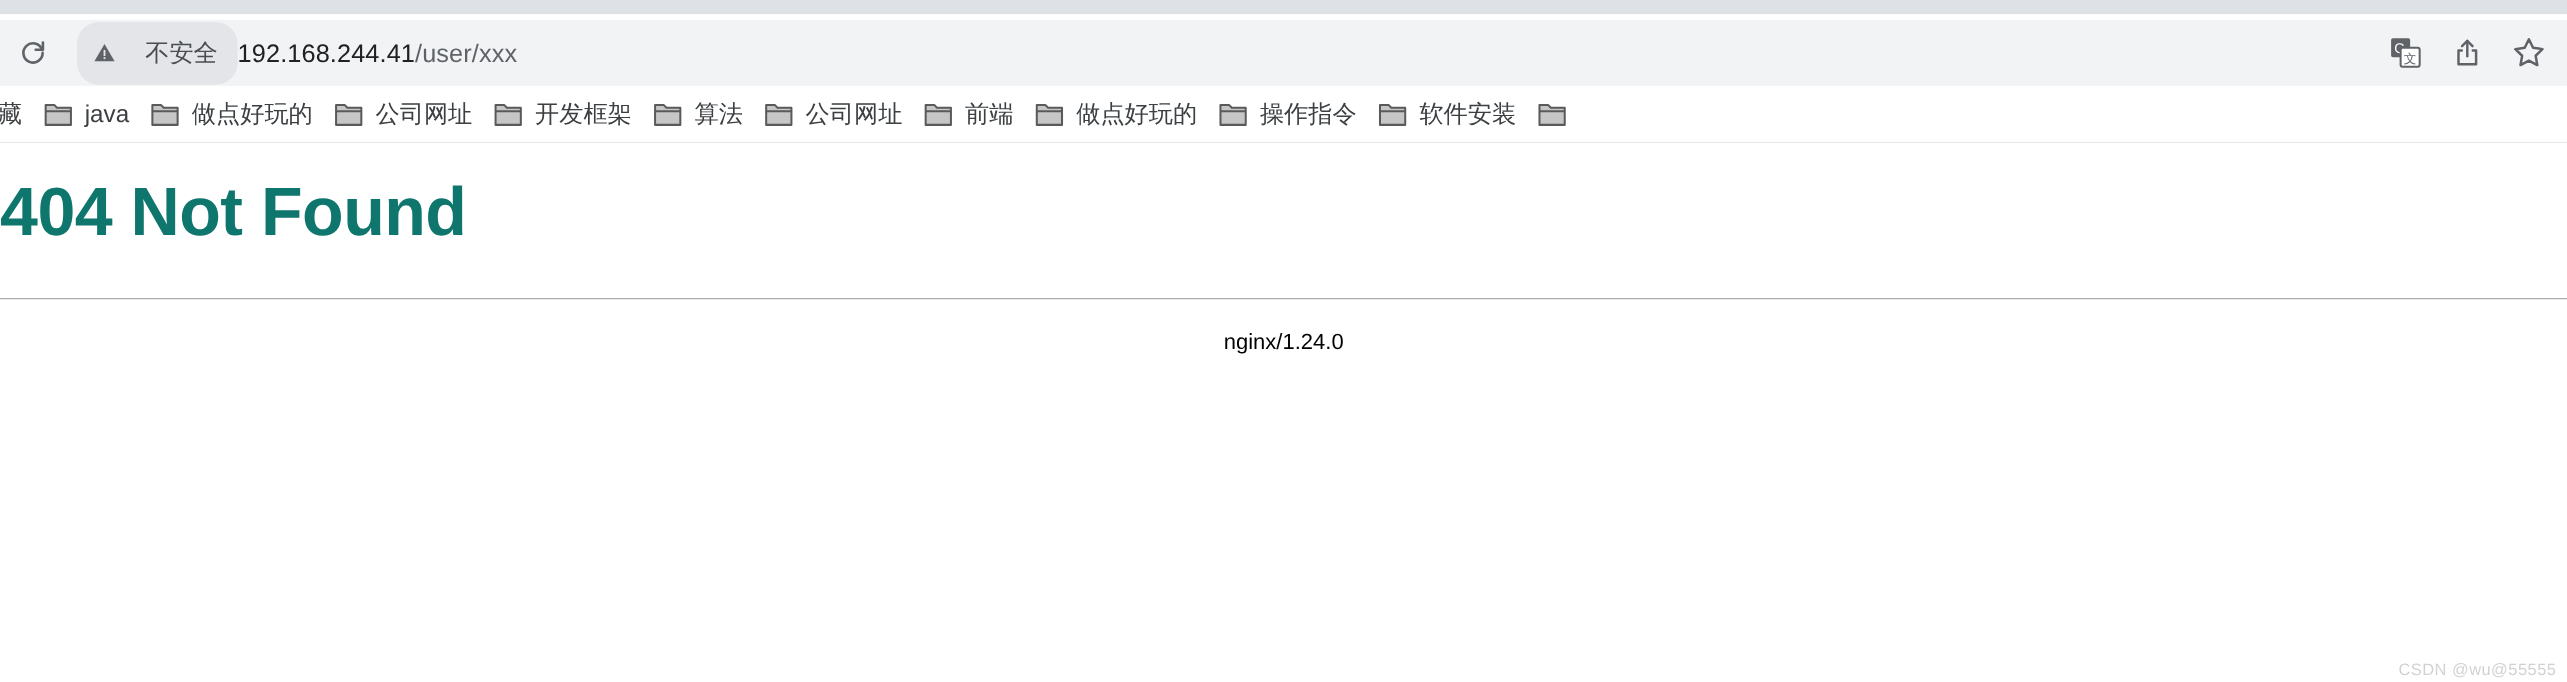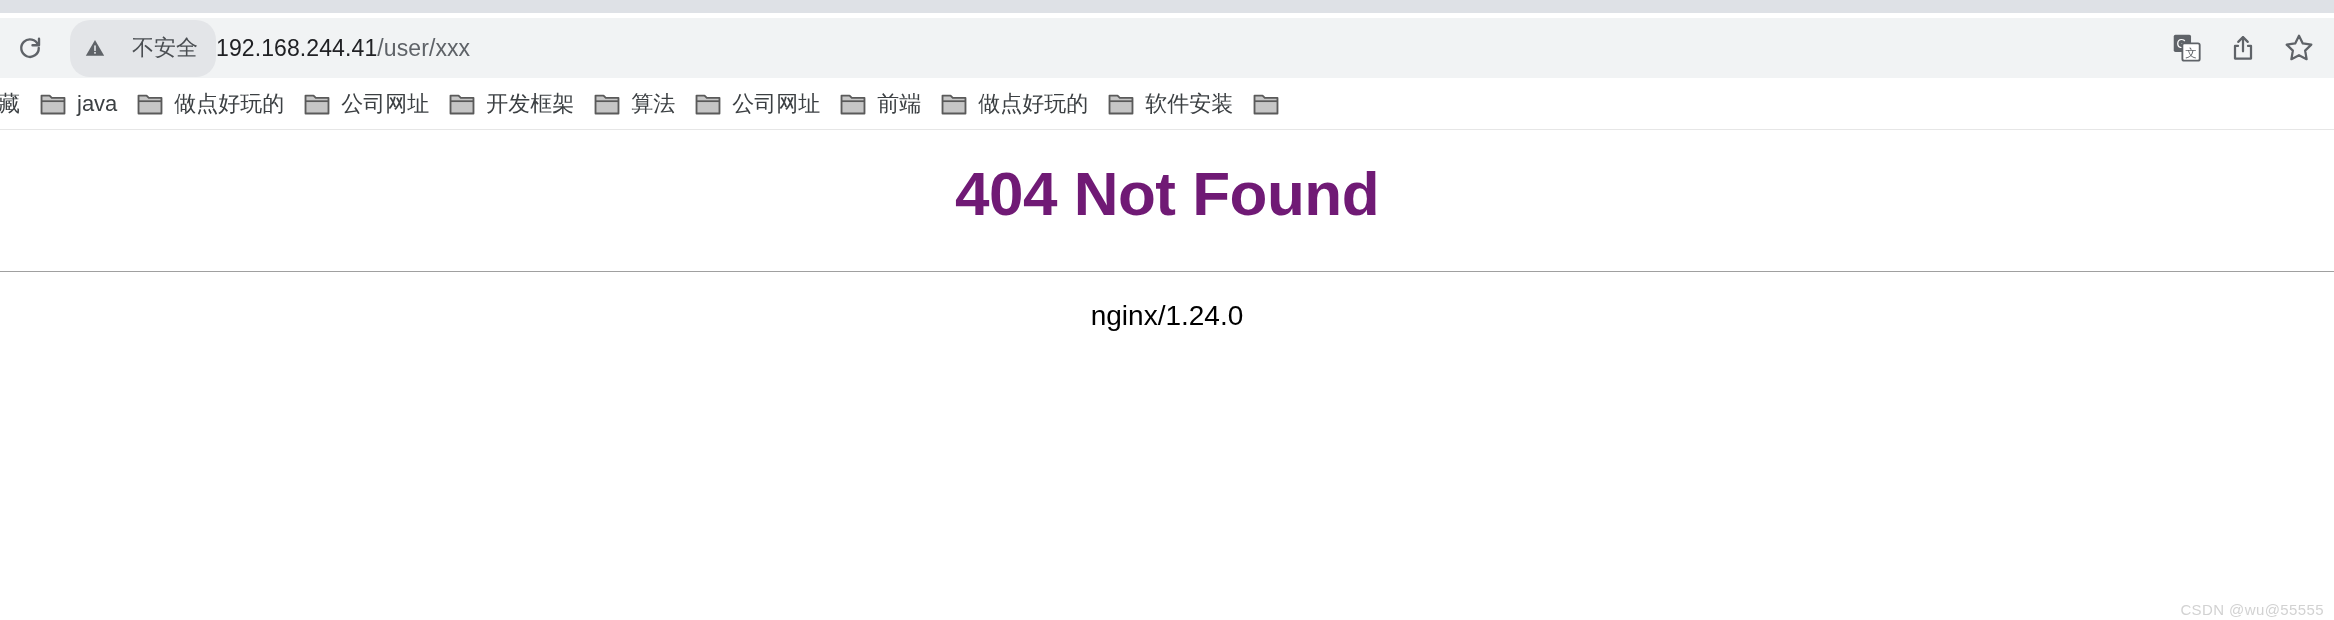--- a/index.html
+++ b/index.html
@@ -155,38 +155,37 @@
     margin-left: -2px;
   }
 
   
   .page {
     background: #ffffff;
     position: relative;
     height: 494px;
   }
   .err-title {
-    text-align: center;
     font-size: 62px;
     font-weight: bold;
-    color: #701a75;
+    color: #0f766e;
     padding-top: 28px;
     margin: 0;
     letter-spacing: -0.5px;
     font-family: "Liberation Sans", "DejaVu Sans", sans-serif;
   }
   .err-rule {
     border: none;
     border-top: 1px solid #a0a0a0;
     margin: 42px 0 0 0;
     width: 100%;
   }
   .err-server {
     text-align: center;
-    font-size: 28px;
+    font-size: 20px;
     color: #000000;
     margin: 0;
     padding-top: 28px;
     font-family: "Liberation Sans", "DejaVu Sans", sans-serif;
   }
 
   .watermark {
     position: absolute;
     right: 10px;
     bottom: 6px;
@@ -318,20 +317,27 @@
           <path d="M1.4 3.2h7.4l2.1 2.2h11.7v14.4H1.4Z" fill="#c6c6c6" stroke="#5a5a5a" stroke-width="1.7" stroke-linejoin="round"></path>
           <path d="M1.4 8.4h21.2" stroke="#5a5a5a" stroke-width="1.6"></path>
         </svg>
         <span class="bm-label">做点好玩的</span>
       </div>
       <div class="bm-item">
         <svg class="bm-folder" viewBox="0 0 24 22">
           <path d="M1.4 3.2h7.4l2.1 2.2h11.7v14.4H1.4Z" fill="#c6c6c6" stroke="#5a5a5a" stroke-width="1.7" stroke-linejoin="round"></path>
           <path d="M1.4 8.4h21.2" stroke="#5a5a5a" stroke-width="1.6"></path>
         </svg>
+        <span class="bm-label">操作指令</span>
+      </div>
+      <div class="bm-item">
+        <svg class="bm-folder" viewBox="0 0 24 22">
+          <path d="M1.4 3.2h7.4l2.1 2.2h11.7v14.4H1.4Z" fill="#c6c6c6" stroke="#5a5a5a" stroke-width="1.7" stroke-linejoin="round"></path>
+          <path d="M1.4 8.4h21.2" stroke="#5a5a5a" stroke-width="1.6"></path>
+        </svg>
         <span class="bm-label">软件安装</span>
       </div>
       <div class="bm-item clipped-right">
         <svg class="bm-folder" viewBox="0 0 24 22">
           <path d="M1.4 3.2h7.4l2.1 2.2h11.7v14.4H1.4Z" fill="#c6c6c6" stroke="#5a5a5a" stroke-width="1.7" stroke-linejoin="round"></path>
           <path d="M1.4 8.4h21.2" stroke="#5a5a5a" stroke-width="1.6"></path>
         </svg>
         <span class="bm-label"></span>
       </div>
     </div>

